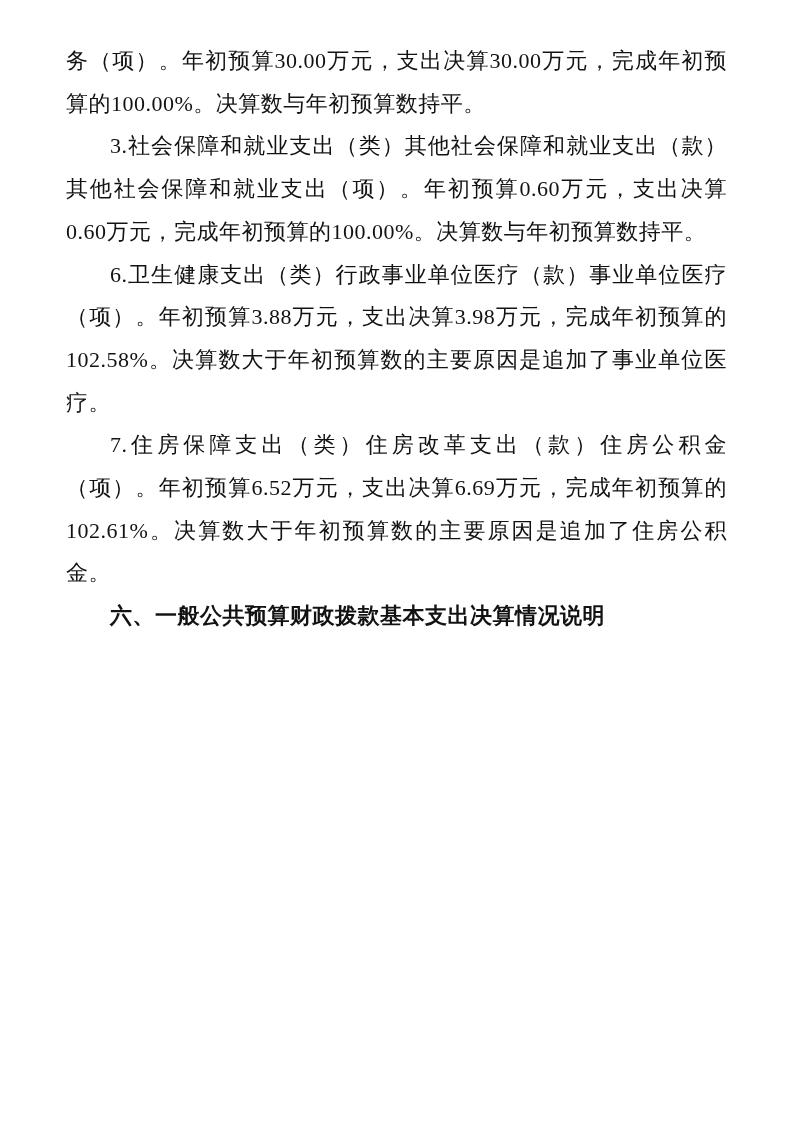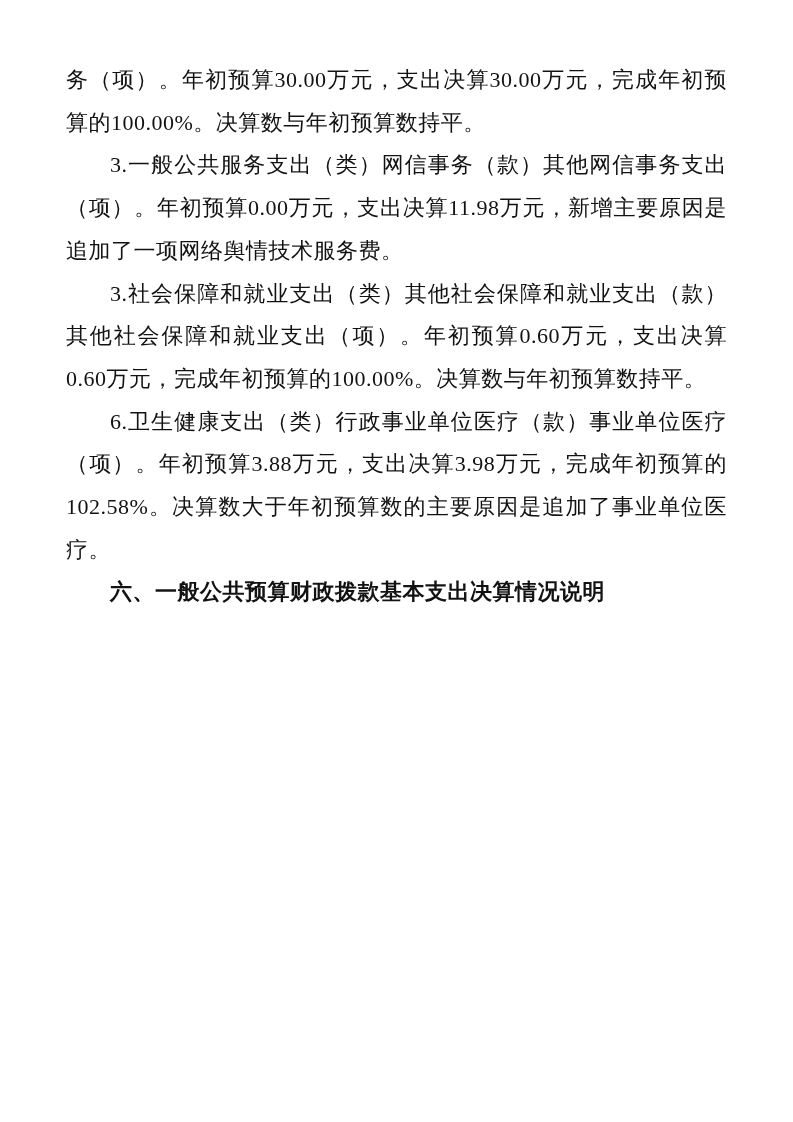--- a/index.html
+++ b/index.html
@@ -6,21 +6,21 @@
     margin: 0;
     padding: 0;
     background: #ffffff;
   }
   .page {
     position: relative;
     box-sizing: border-box;
     width: 793px;
     height: 803px;
     background: #ffffff;
-    padding: 59px 66px 0 66px;
+    padding: 40px 66px 0 66px;
     overflow: hidden;
     font-family: "Liberation Serif", "DejaVu Serif", serif;
     font-size: 22px;
     line-height: 42.7px;
     color: #121212;
     text-align: justify;
     text-justify: inter-ideograph;
   }
   .para {
     margin: 0;
@@ -39,18 +39,18 @@
     line-height: 42.7px;
     letter-spacing: 0.5px;
     text-align: left;
   }
 </style>
 </head>
 <body>
 
 <div class="page">
   <p class="para continuation">务（项）。年初预算30.00万元，支出决算30.00万元，完成年初预算的100.00%。决算数与年初预算数持平。</p>
-  <p class="para">3.一般公共服务支出（类）网信事务（款）其他网信事务支出（项）。年初预算0.00万元，支出决算11.98万元，新增主要原因是追加了一项网络舆情技术服务费。</p>
   <p class="para">3.社会保障和就业支出（类）其他社会保障和就业支出（款）其他社会保障和就业支出（项）。年初预算0.60万元，支出决算0.60万元，完成年初预算的100.00%。决算数与年初预算数持平。</p>
   <p class="para">6.卫生健康支出（类）行政事业单位医疗（款）事业单位医疗（项）。年初预算3.88万元，支出决算3.98万元，完成年初预算的102.58%。决算数大于年初预算数的主要原因是追加了事业单位医疗。</p>
+  <p class="para">7.住房保障支出（类）住房改革支出（款）住房公积金（项）。年初预算6.52万元，支出决算6.69万元，完成年初预算的102.61%。决算数大于年初预算数的主要原因是追加了住房公积金。</p>
   <h2 class="section-heading">六、一般公共预算财政拨款基本支出决算情况说明</h2>
 
 </div>
 
 </body></html>

